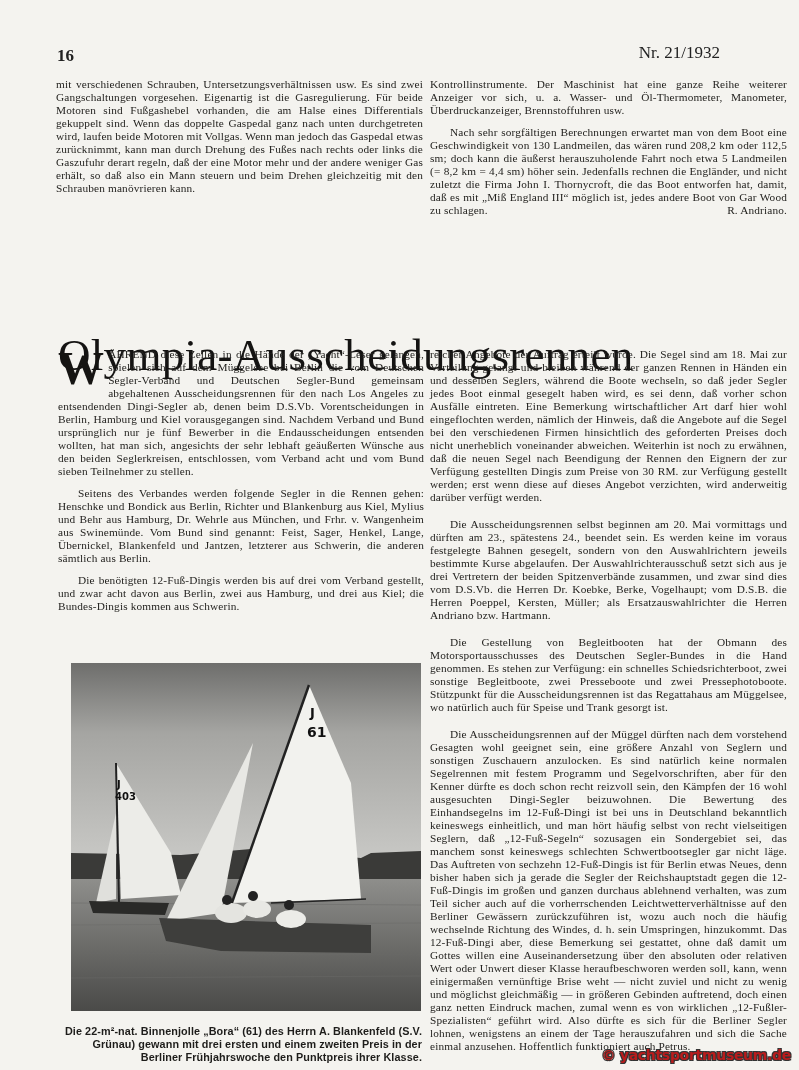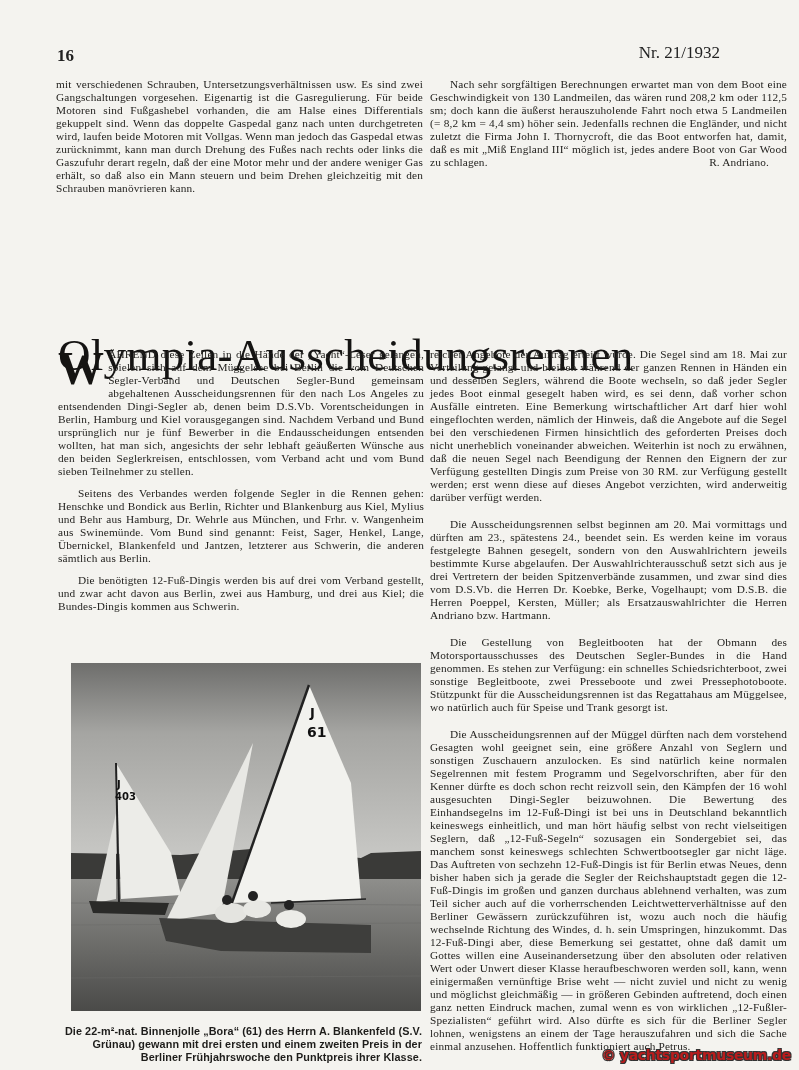--- a/index.html
+++ b/index.html
@@ -14,21 +14,21 @@
   .issue { position: absolute; right: 79px; top: 43px; font-size: 17px; color: #222; }
   .col {
     position: absolute; font-size: 11.3px; line-height: 13.0px;
     text-align: justify; color: #242320;
     letter-spacing: 0.15px;
   }
   .col p { margin: 0 0 9px 0; text-indent: 20px; }
   .col p.noindent { text-indent: 0; }
   #top-left { left: 56px; top: 78px; width: 367px; }
   #top-right { left: 430px; top: 78px; width: 357px; }
-  .signature { float: right; margin-right: 18px; }
+  .signature { float: right; }
   .headline {
     position: absolute; left: 58px; top: 300px; width: 700px;
     font-size: 45px; font-weight: normal; color: #141312;
     letter-spacing: 0.3px; line-height: 50px;
     font-family: "Liberation Serif", serif;
   }
   #art-left { left: 58px; top: 348px; width: 366px; }
   #art-right { left: 430px; top: 348px; width: 357px; }
   .dropcap {
     float: left; font-size: 46px; line-height: 38px;
@@ -57,20 +57,21 @@
 <body>
 
 <div class="page-num">16</div>
 <div class="issue">Nr. 21/1932</div>
 
 <div id="top-left" class="col">
   <p class="noindent">mit verschiedenen Schrauben, Untersetzungsverhältnissen usw. Es sind zwei Gangschaltungen vorgesehen. Eigenartig ist die Gasregulierung. Für beide Motoren sind Fußgashebel vorhanden, die am Halse eines Differentials gekuppelt sind. Wenn das doppelte Gaspedal ganz nach unten durchgetreten wird, laufen beide Motoren mit Vollgas. Wenn man jedoch das Gaspedal etwas zurücknimmt, kann man durch Drehung des Fußes nach rechts oder links die Gaszufuhr derart regeln, daß der eine Motor mehr und der andere weniger Gas erhält, so daß also ein Mann steuern und beim Drehen gleichzeitig mit den Schrauben manövrieren kann.</p>
 </div>
 
 <div id="top-right" class="col">
+  <p class="noindent">Kontrollinstrumente. Der Maschinist hat eine ganze Reihe weiterer Anzeiger vor sich, u. a. Wasser- und Öl-Thermometer, Manometer, Überdruckanzeiger, Brennstoffuhren usw.</p>
   <p style="margin-bottom:0"><span>Nach sehr sorgfältigen Berechnungen erwartet man von dem Boot eine Geschwindigkeit von 130 Landmeilen, das wären rund 208,2 km oder 112,5 sm; doch kann die äußerst herauszuholende Fahrt noch etwa 5 Landmeilen (= 8,2 km = 4,4 sm) höher sein. Jedenfalls rechnen die Engländer, und nicht zuletzt die Firma John I. Thornycroft, die das Boot entworfen hat, damit, daß es mit „Miß England III“ möglich ist, jedes andere Boot von Gar Wood zu schlagen.</span> <span class="signature">R. Andriano.</span></p>
 </div>
 
 <h1 class="headline">Olympia-Ausscheidungsrennen</h1>
 
 <div id="art-left" class="col">
   <p class="first-p"><span class="dropcap">W</span><span>ÄHREND diese Zeilen in die Hände der „Yacht“-Leser gelangen, spielen sich auf dem Müggelsee bei Berlin die vom Deutschen Segler-Verband und Deutschen Segler-Bund gemeinsam abgehaltenen Ausscheidungsrennen für den nach Los Angeles zu entsendenden Dingi-Segler ab, denen beim D.S.Vb. Vorentscheidungen in Berlin, Hamburg und Kiel vorausgegangen sind. Nachdem Verband und Bund ursprünglich nur je fünf Bewerber in die Endausscheidungen entsenden wollten, hat man sich, angesichts der sehr lebhaft geäußerten Wünsche aus den beiden Seglerkreisen, entschlossen, vom Verband acht und vom Bund sieben Teilnehmer zu stellen.</span></p>
   <p>Seitens des Verbandes werden folgende Segler in die Rennen gehen: Henschke und Bondick aus Berlin, Richter und Blankenburg aus Kiel, Mylius und Behr aus Hamburg, Dr. Wehrle aus München, und Frhr. v. Wangenheim aus Swinemünde. Vom Bund sind genannt: Feist, Sager, Henkel, Lange, Übernickel, Blankenfeld und Jantzen, letzterer aus Schwerin, die anderen sämtlich aus Berlin.</p>
   <p>Die benötigten 12-Fuß-Dingis werden bis auf drei vom Verband gestellt, und zwar acht davon aus Berlin, zwei aus Hamburg, und drei aus Kiel; die Bundes-Dingis kommen aus Schwerin.</p>
 </div>

